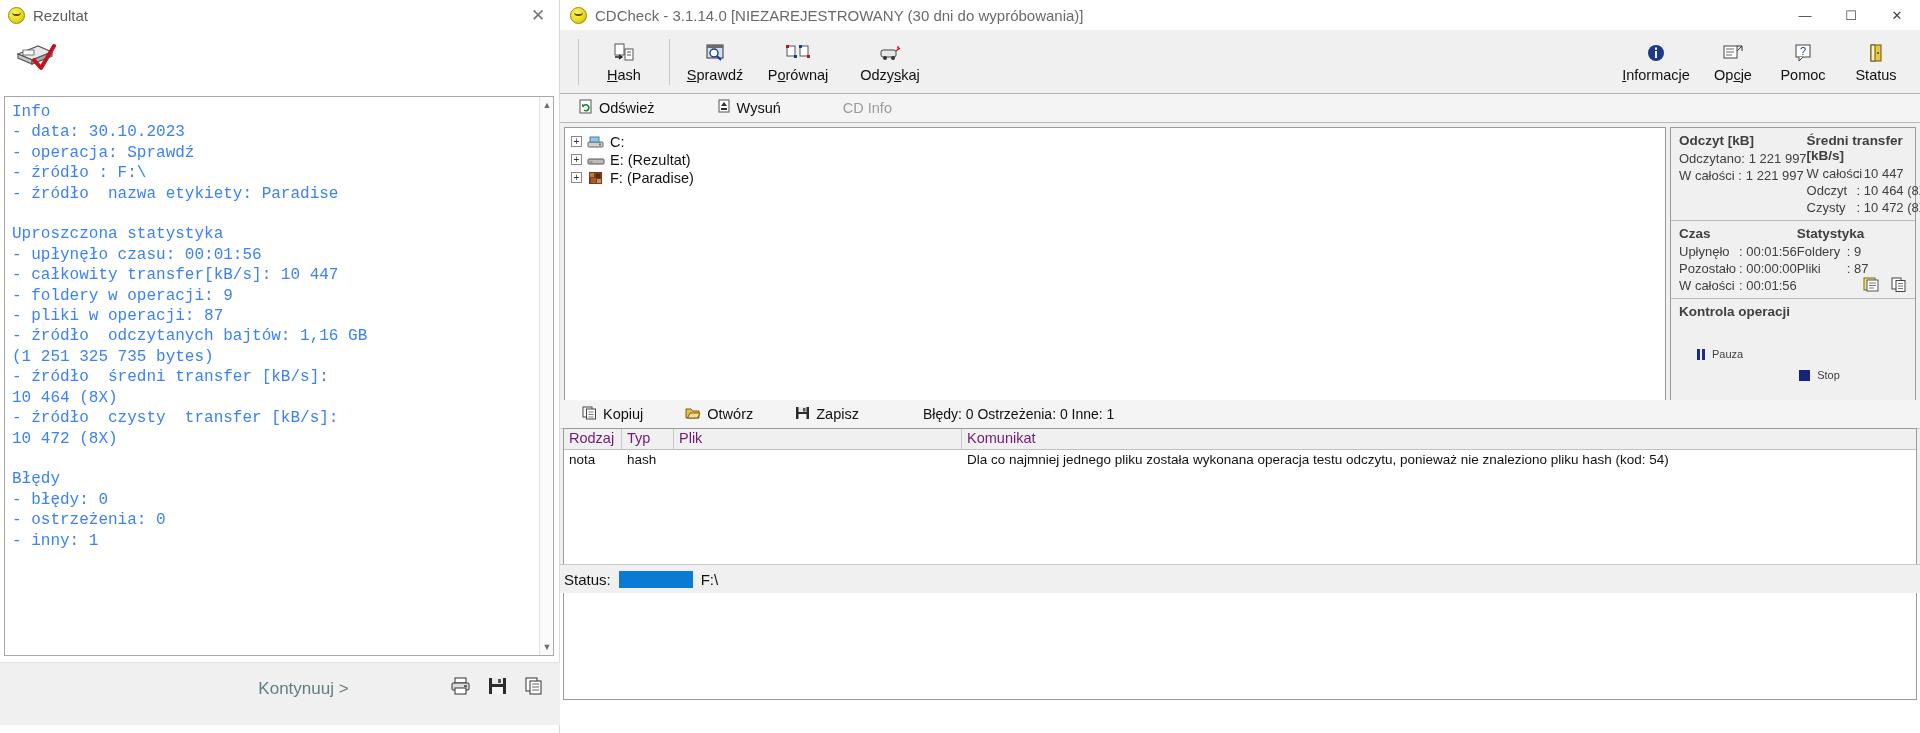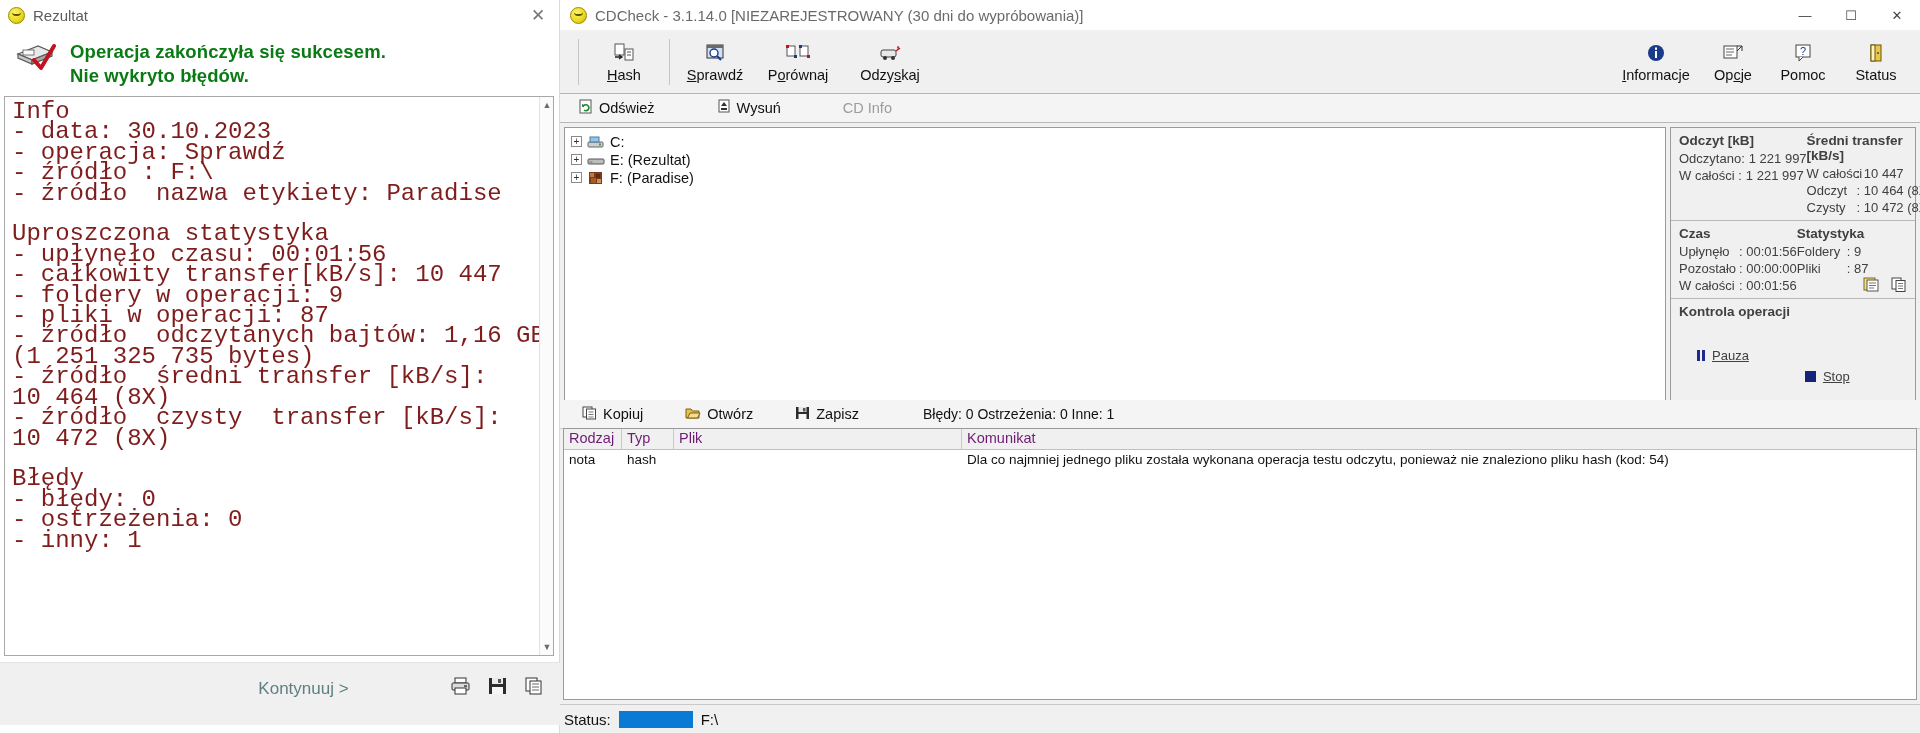--- a/index.html
+++ b/index.html
@@ -46,21 +46,21 @@
     color:#0a7a14;font-weight:bold;font-size:18.5px;line-height:24px;
     padding-top:2px;letter-spacing:.1px;
   }
   .log-box{
     position:absolute;left:4px;top:96px;width:550px;height:560px;
     background:#ffffff;border:1px solid #a8a8a8;box-sizing:border-box;
     overflow:hidden;
   }
   .log-text{
     font-family:"Liberation Mono","DejaVu Sans Mono",monospace;
-    font-size:24px;line-height:20.4px;color:#7f1d1d;
+    font-size:16px;line-height:20.4px;color:#3b82f6;
     white-space:pre;padding:5px 0 0 7px;
   }
   .log-scroll{
     position:absolute;right:0;top:0;width:14px;height:100%;
     background:#fbfbfb;border-left:1px solid #e2e2e2;box-sizing:border-box;
   }
   .log-scroll .arr{
     position:absolute;left:0;width:14px;height:14px;color:#6c6c6c;font-size:9px;
     display:flex;align-items:center;justify-content:center;
   }
@@ -74,21 +74,21 @@
     position:absolute;left:0;right:0;top:16px;text-align:center;
     color:#5f8080;font-size:17px;overflow:hidden;margin-left:47px;
   }
   .foot-icons{
     position:absolute;right:16px;top:14px;display:flex;gap:18px;align-items:center;
   }
   .ficon{width:19px;height:18px;}
 
   
   .cdcheck{
-    position:absolute;left:560px;top:0;width:1360px;height:733px;
+    position:absolute;left:560px;top:0;width:1360px;height:593px;
     background:#f0f0f0;box-sizing:border-box;
   }
   .cd-title{
     height:30px;background:#ffffff;display:flex;align-items:center;
     padding-left:10px;gap:8px;border-bottom:1px solid #f2f2f2;position:relative;
   }
   .cd-title .cap{color:#6a6a6a;font-size:15px;white-space:nowrap;}
   .winbtns{position:absolute;right:0;top:0;height:30px;display:flex;}
   .winbtn{width:46px;height:30px;display:flex;align-items:center;justify-content:center;color:#444;font-size:13px;}
 
@@ -136,21 +136,21 @@
   .stat-sec{padding:5px 8px 4px 8px;position:relative;}
   .stat-hr{height:1px;background:#b9b9b9;margin:0;}
   .srow{display:flex;}
   .scol{flex:1;}
   .shdr{font-weight:bold;font-size:13.5px;margin-bottom:2px;}
   .sline{display:flex;white-space:nowrap;line-height:17px;}
   .sk{display:inline-block;}
   .sv{display:inline-block;}
   .stat-icons{position:absolute;right:8px;bottom:3px;display:flex;gap:12px;}
   .ctrl-row{display:flex;gap:0;padding-left:18px;margin-top:8px;}
-  .ctrl{display:flex;align-items:center;gap:7px;font-size:13px;text-decoration:underline;}
+  .ctrl{display:flex;align-items:center;gap:7px;font-size:11px;}
   .ctrl.sp{margin-left:56px;margin-top:42px;}
   .pausebars{display:flex;gap:2px;}
   .pausebars i{display:block;width:3px;height:11px;background:#1b2a8c;}
   .stopsq{width:11px;height:11px;background:#16237a;}
 
   .logpanel{position:absolute;left:0;top:400px;width:1360px;height:305px;}
   .log-toolbar{
     height:28px;background:#f4f4f4;display:flex;align-items:center;
     padding-left:22px;font-size:14.5px;border-bottom:1px solid #cfcfcf;
   }
@@ -189,24 +189,20 @@
       <span class="disk-icon">
         <svg width="42" height="36" viewBox="0 0 42 36">
           <g>
             <polygon points="4,16 24,8 38,14 18,22" fill="#e9e9e9" stroke="#5a5a5a" stroke-width="1.2"></polygon>
             <polygon points="4,16 4,20 18,26 18,22" fill="#c9c9c9" stroke="#5a5a5a" stroke-width="1.2"></polygon>
             <polygon points="18,22 18,26 38,18 38,14" fill="#a9a9a9" stroke="#5a5a5a" stroke-width="1.2"></polygon>
             <rect x="9" y="12" width="11" height="5" fill="#fafafa" stroke="#5a5a5a" stroke-width="0.8"></rect>
             <path d="M20 22 L27 30 L40 8" fill="none" stroke="#c1121f" stroke-width="4" stroke-linecap="round" stroke-linejoin="round"></path>
           </g>
         </svg>
-      </span>
-      <span class="success-msg">
-        <span>Operacja zakończyła się sukcesem.</span><br>
-        <span>Nie wykryto błędów.</span>
       </span>
     </div>
 
     <div class="log-box">
       <div class="log-text">Info
 - data: 30.10.2023
 - operacja: Sprawdź
 - źródło : F:\
 - źródło  nazwa etykiety: Paradise
 

